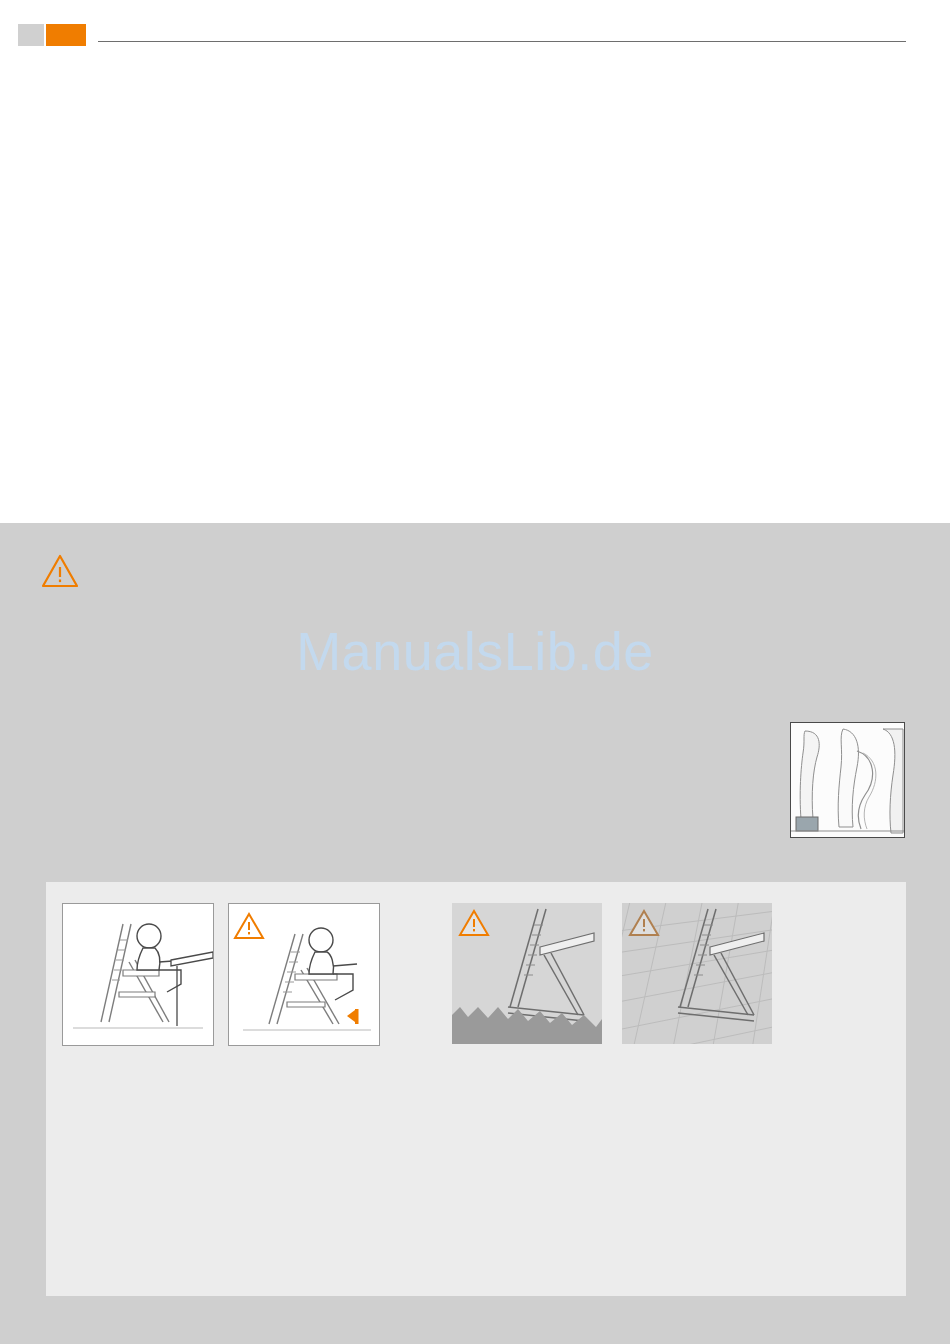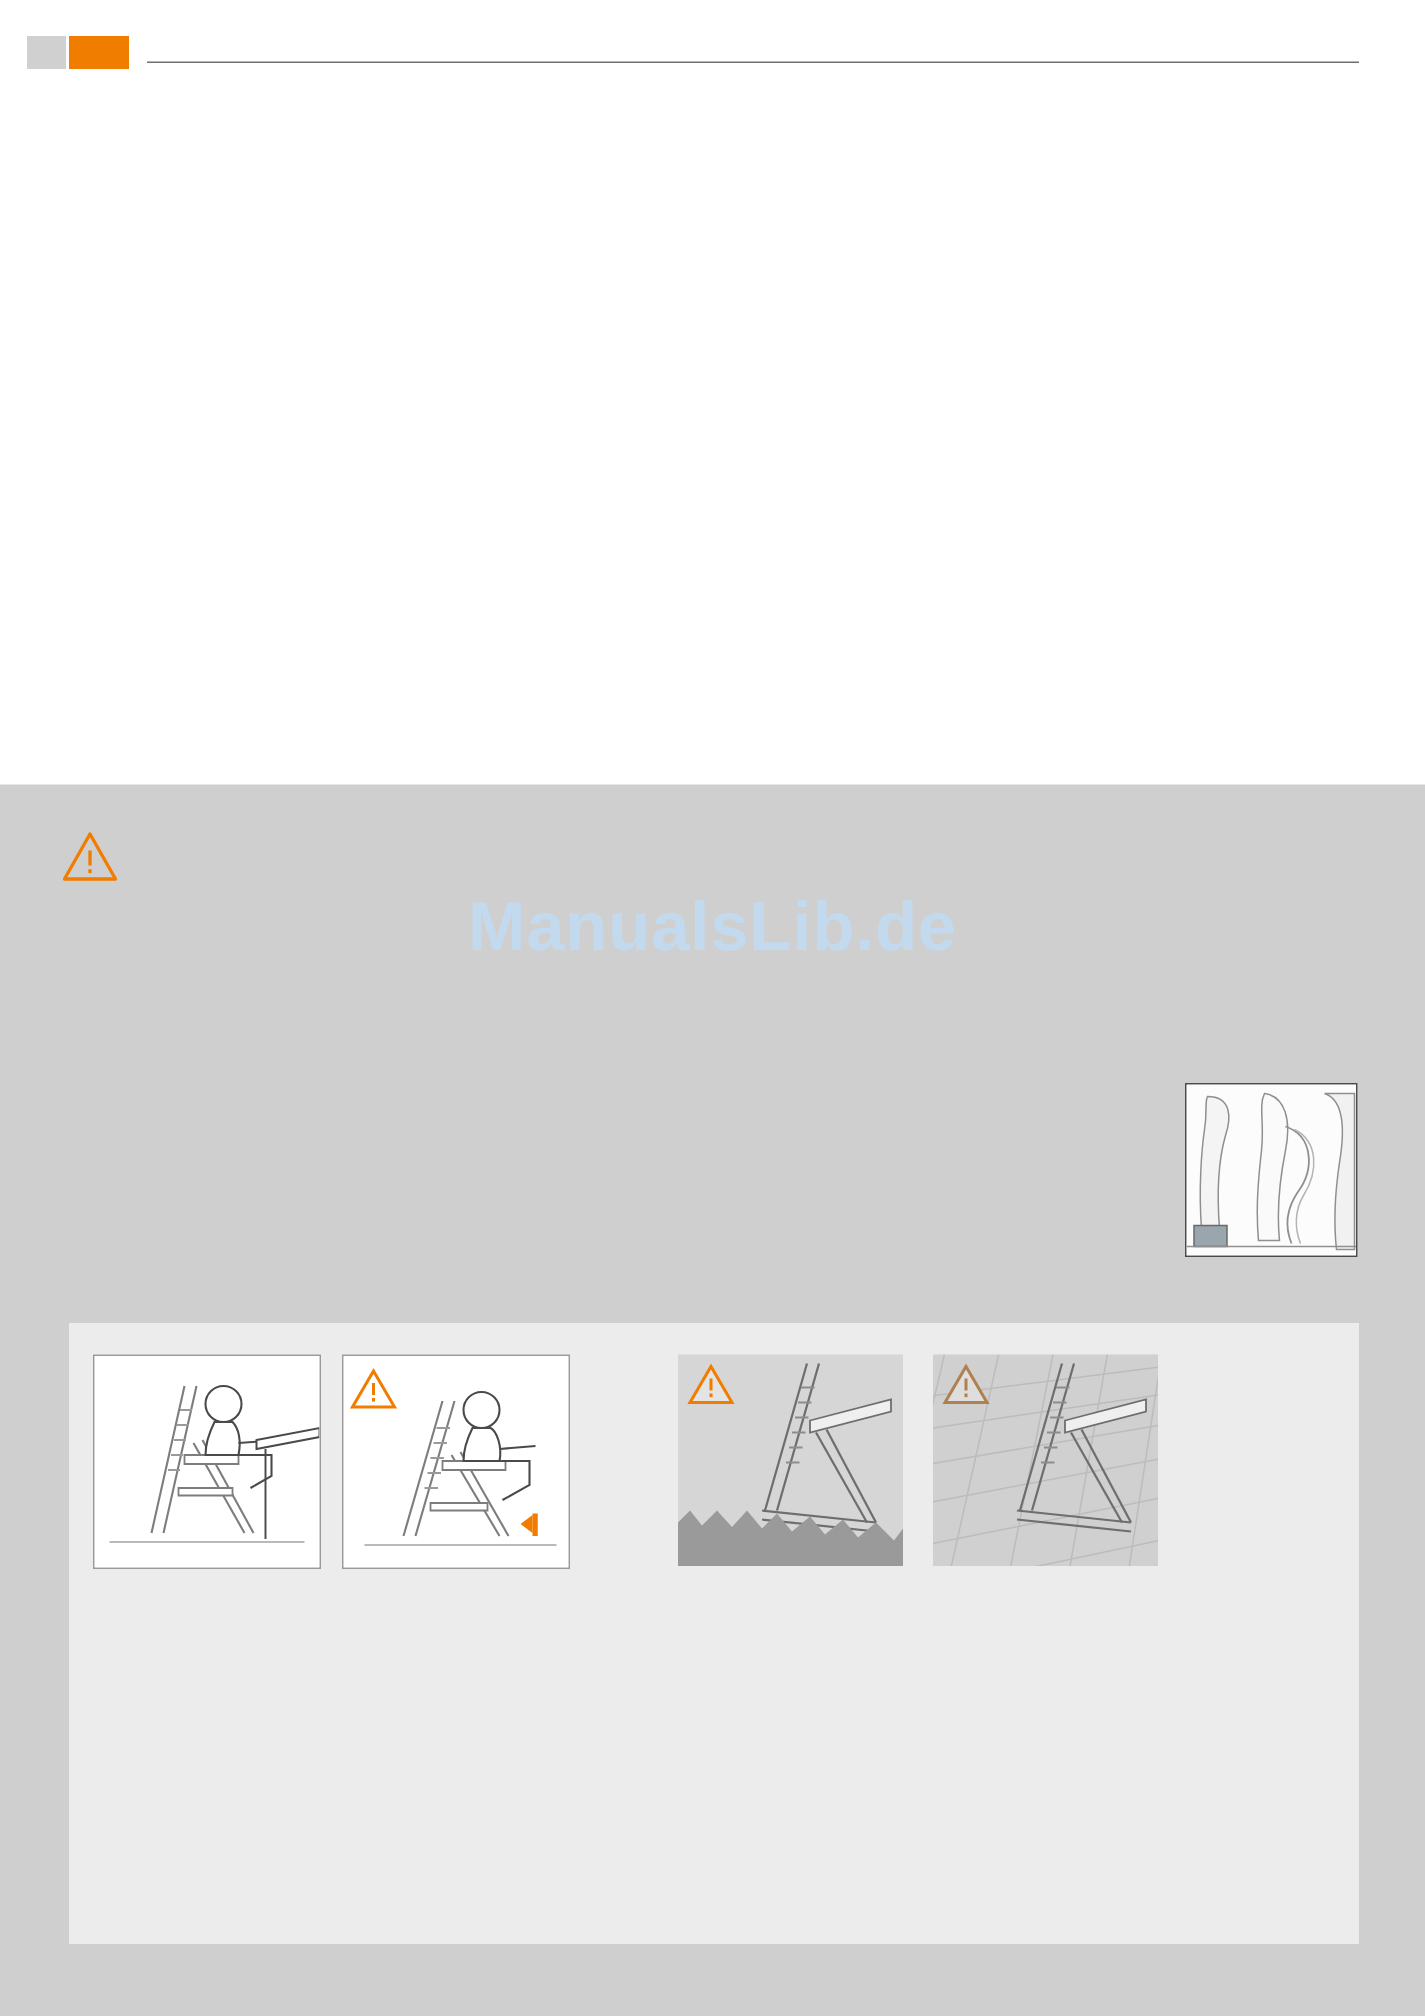--- a/index.html
+++ b/index.html
@@ -67,25 +67,25 @@
     left: 40px;
     top: 553px;
     width: 40px;
     height: 36px;
   }
 
   
   .watermark {
     position: absolute;
     left: 0;
-    top: 590px;
+    top: 620px;
     width: 950px;
     text-align: center;
-    font-size: 46px;
-    font-weight: bold;
+    font-size: 54px;
+    font-weight: normal;
     letter-spacing: 0.5px;
     color: #c3d9ee;
     user-select: none;
   }
 
   
   .detail-box {
     position: absolute;
     left: 790px;
     top: 722px;

